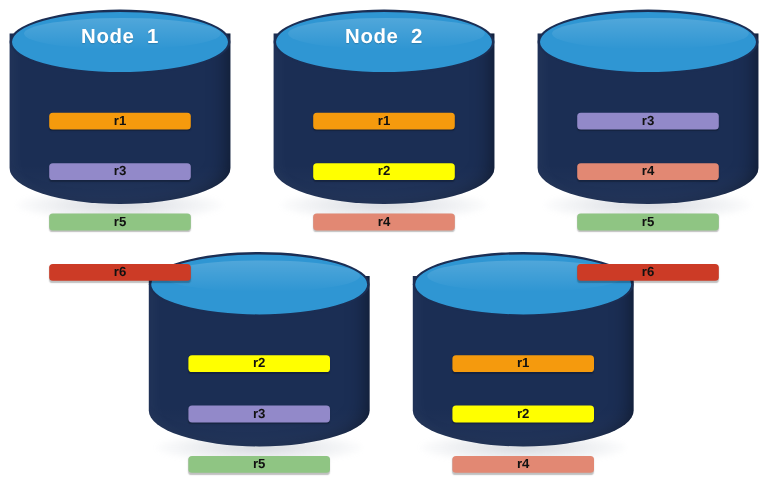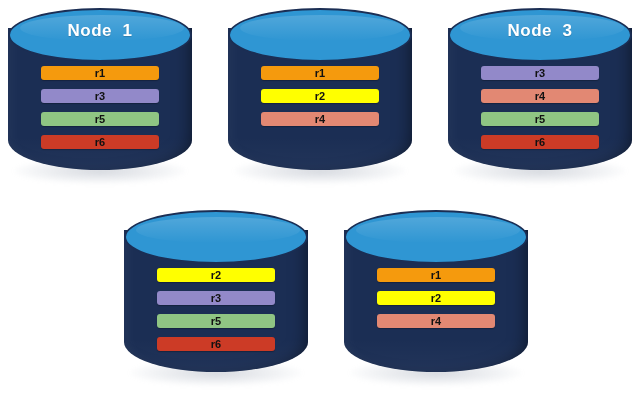--- a/index.html
+++ b/index.html
@@ -103,20 +103,21 @@
   .replica {
     height: 14px;
     line-height: 14px;
     margin-bottom: 9px;
     border-radius: 3px;
     text-align: center;
     font-size: 11px;
     font-weight: bold;
     color: #111111;
     box-shadow: 0 1px 1px rgba(0,0,0,0.25);
+    margin-top: 28px;
   }
 </style>
 </head>
 <body>
 
 <div id="diagram">
     <div class="node" style="left: 8px; top: 8px;">
       <div class="cyl-shadow"></div>
       <div class="cyl-body"></div>
       <div class="cyl-top">
@@ -129,33 +130,33 @@
         <div class="replica" style="background: rgb(143, 197, 131);">r5</div>
         <div class="replica" style="background: rgb(204, 59, 38);">r6</div>
       </div>
     </div>
     <div class="node" style="left: 228px; top: 8px;">
       <div class="cyl-shadow"></div>
       <div class="cyl-body"></div>
       <div class="cyl-top">
         <div class="cyl-top-gloss"></div>
       </div>
+      <div class="node-label">Node  2</div>
       <div class="replicas">
         <div class="replica" style="background: rgb(245, 154, 13);">r1</div>
         <div class="replica" style="background: rgb(255, 255, 0);">r2</div>
         <div class="replica" style="background: rgb(226, 136, 115);">r4</div>
       </div>
     </div>
     <div class="node" style="left: 448px; top: 8px;">
       <div class="cyl-shadow"></div>
       <div class="cyl-body"></div>
       <div class="cyl-top">
         <div class="cyl-top-gloss"></div>
       </div>
-      <div class="node-label">Node  3</div>
       <div class="replicas">
         <div class="replica" style="background: rgb(146, 137, 201);">r3</div>
         <div class="replica" style="background: rgb(226, 136, 115);">r4</div>
         <div class="replica" style="background: rgb(143, 197, 131);">r5</div>
         <div class="replica" style="background: rgb(204, 59, 38);">r6</div>
       </div>
     </div>
     <div class="node" style="left: 124px; top: 210px;">
       <div class="cyl-shadow"></div>
       <div class="cyl-body"></div>

